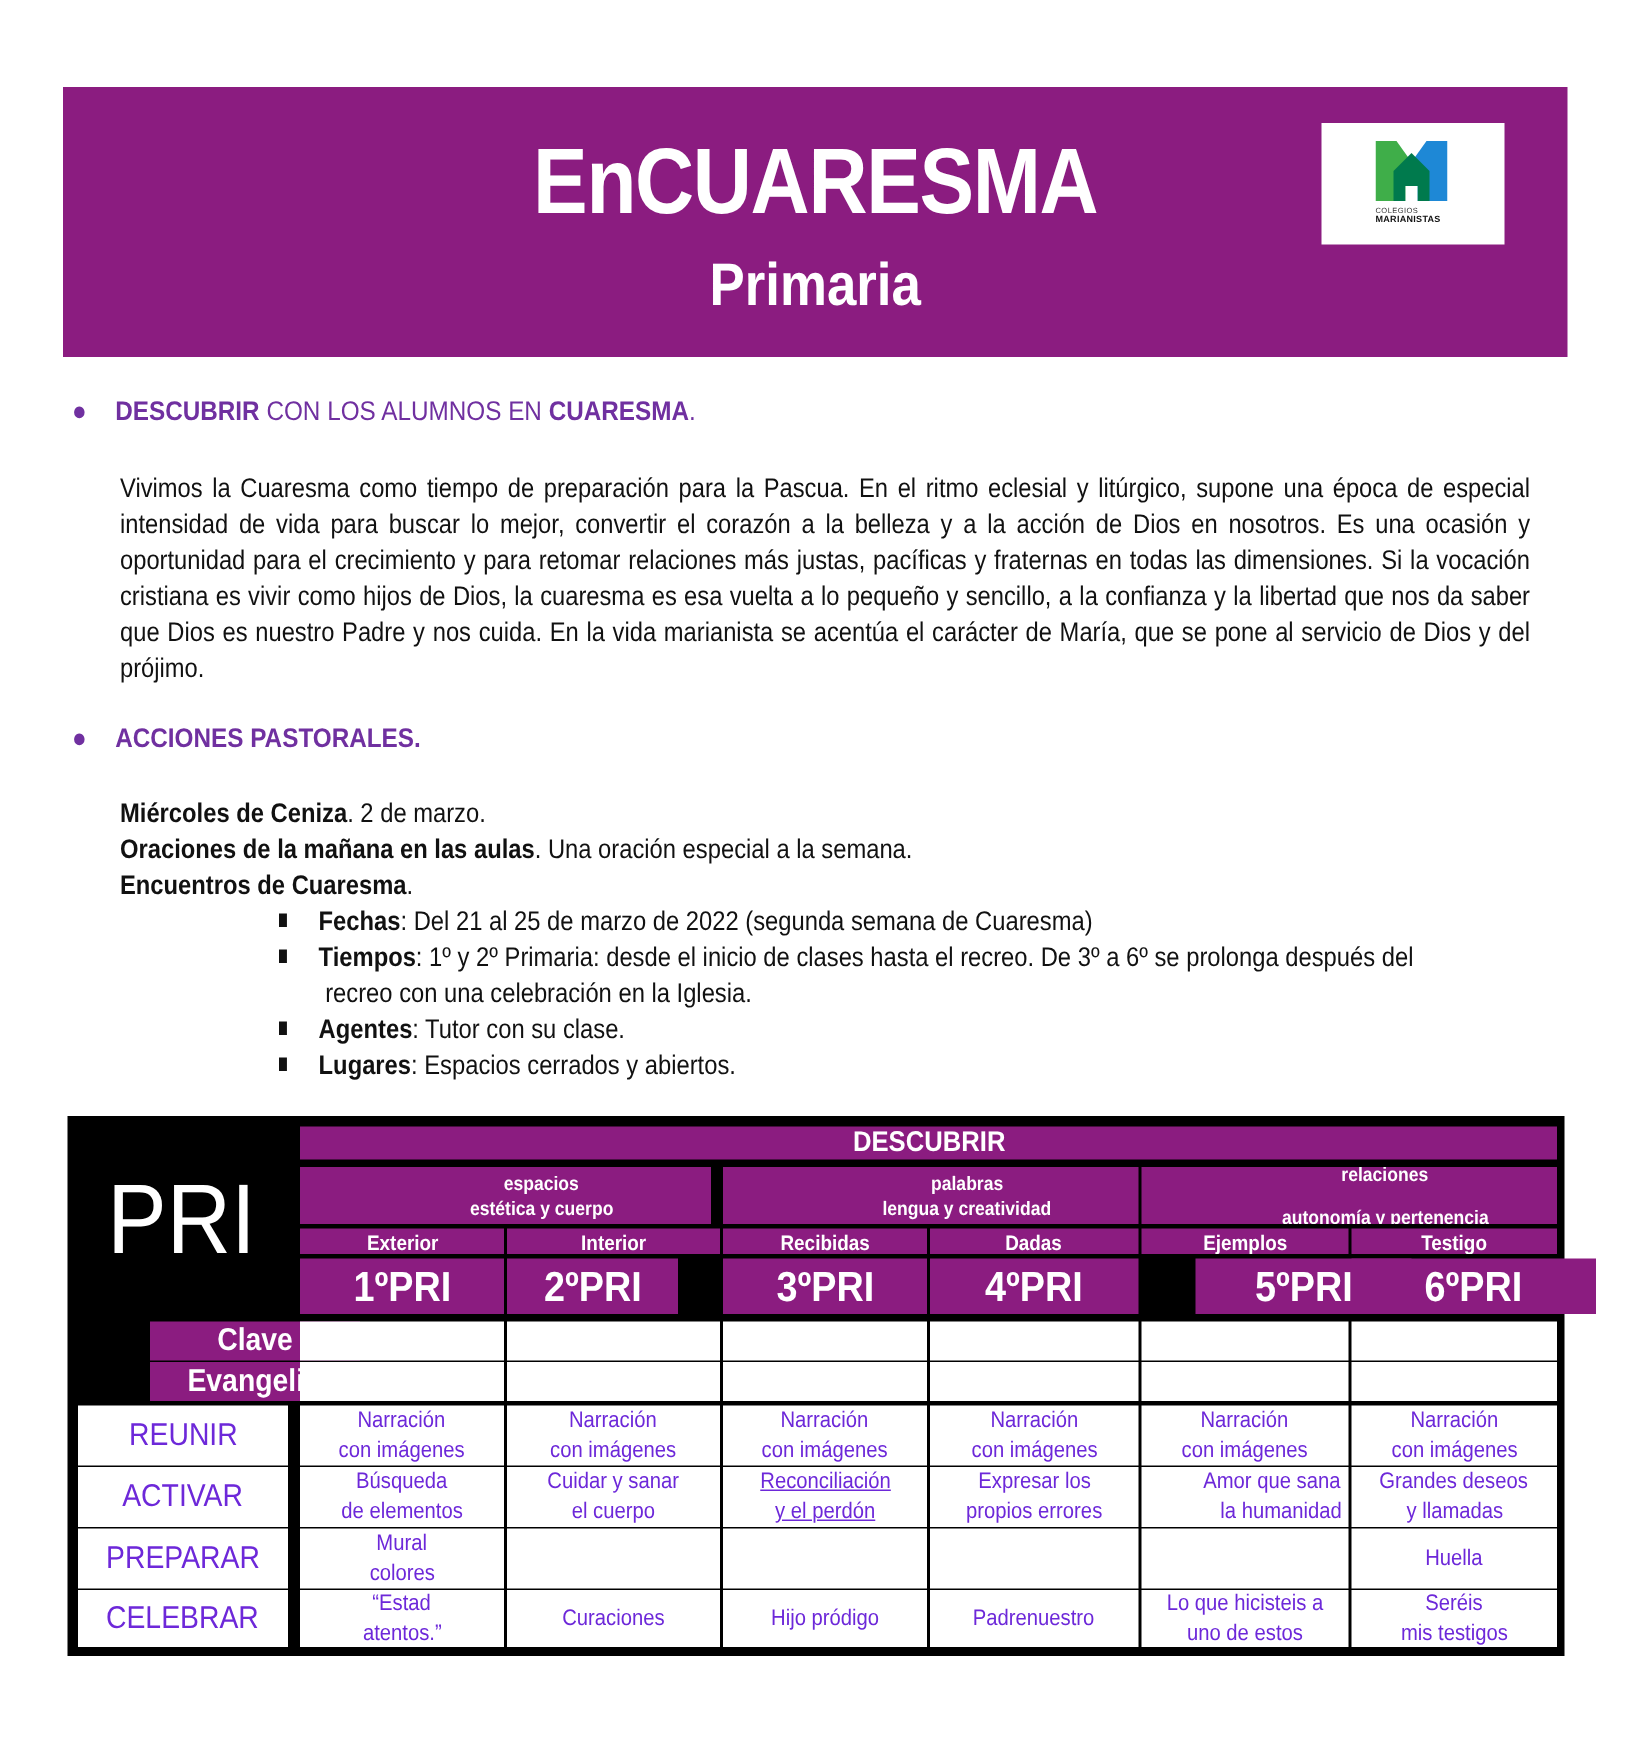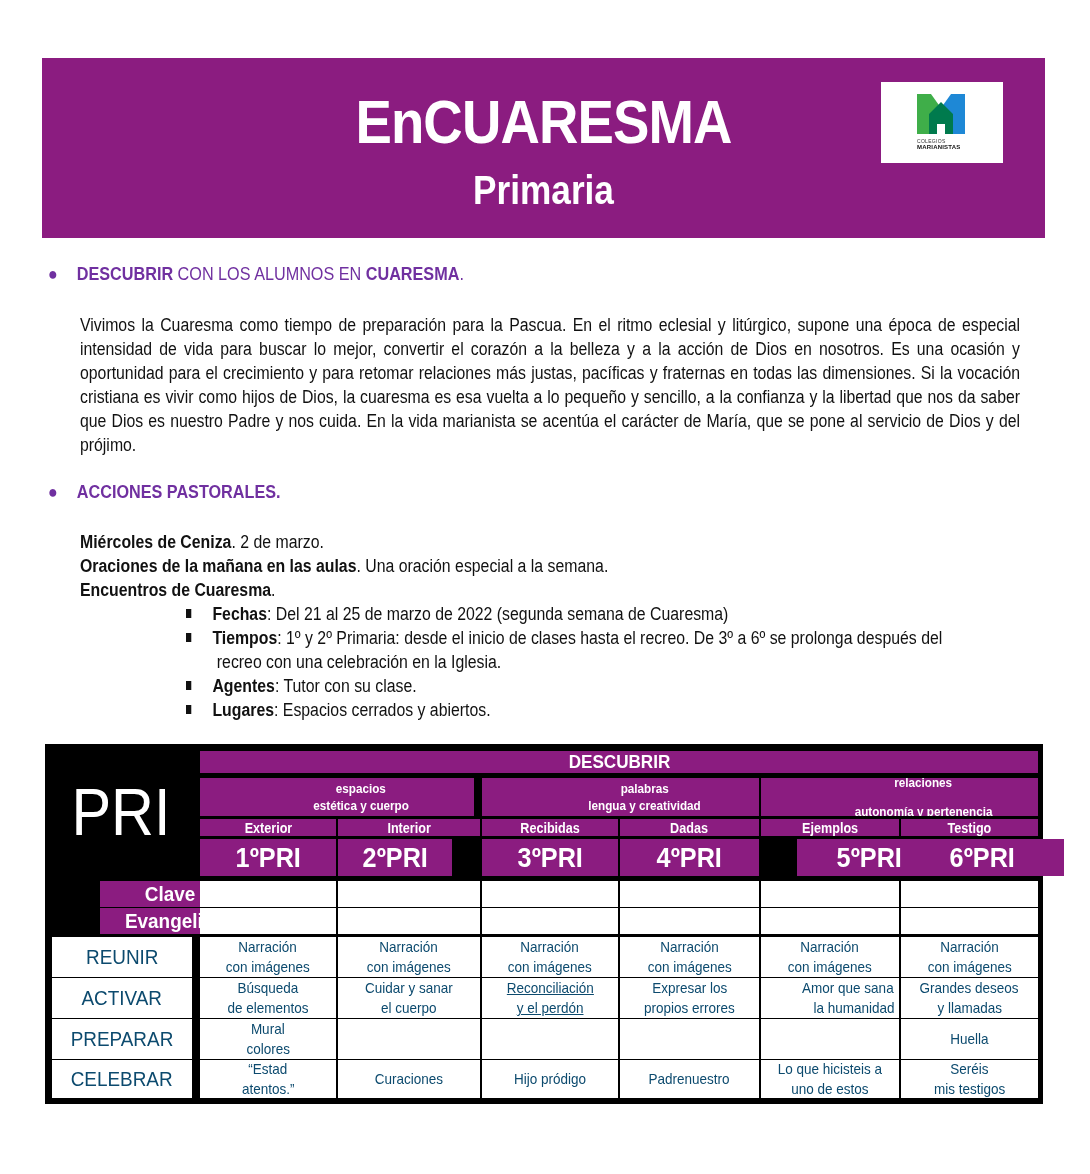--- a/index.html
+++ b/index.html
@@ -62,21 +62,21 @@
     
     .tbl {
       position: absolute; left: 45px; top: 744px; width: 998px; height: 360px;
       background: #000;
     }
     .cell {
       position: absolute; display: flex; align-items: center; justify-content: center;
       text-align: center; overflow: hidden;
     }
     .purple { background: #8b1c80; color: #fff; font-weight: bold; }
-    .white { background: #fff; color: #0c4a6e; }
+    .white { background: #fff; color: #6d28d9; }
     .pri-big {
       position: absolute; left: 0; top: 30px; width: 152px; text-align: center;
       color: #fff; font-size: 66px; font-weight: normal; transform: scaleX(0.9);
     }
     .h-desc { font-size: 19px; }
     .h-grp { font-size: 13px; line-height: 17px; flex-direction: column; padding-left: 48px; }
     .h-sub { font-size: 14px; }
     .h-lvl { font-size: 28px; }
     .h-row { font-size: 21px; margin-left: 48px; }
     .act-label { font-size: 21px; font-weight: normal; }

